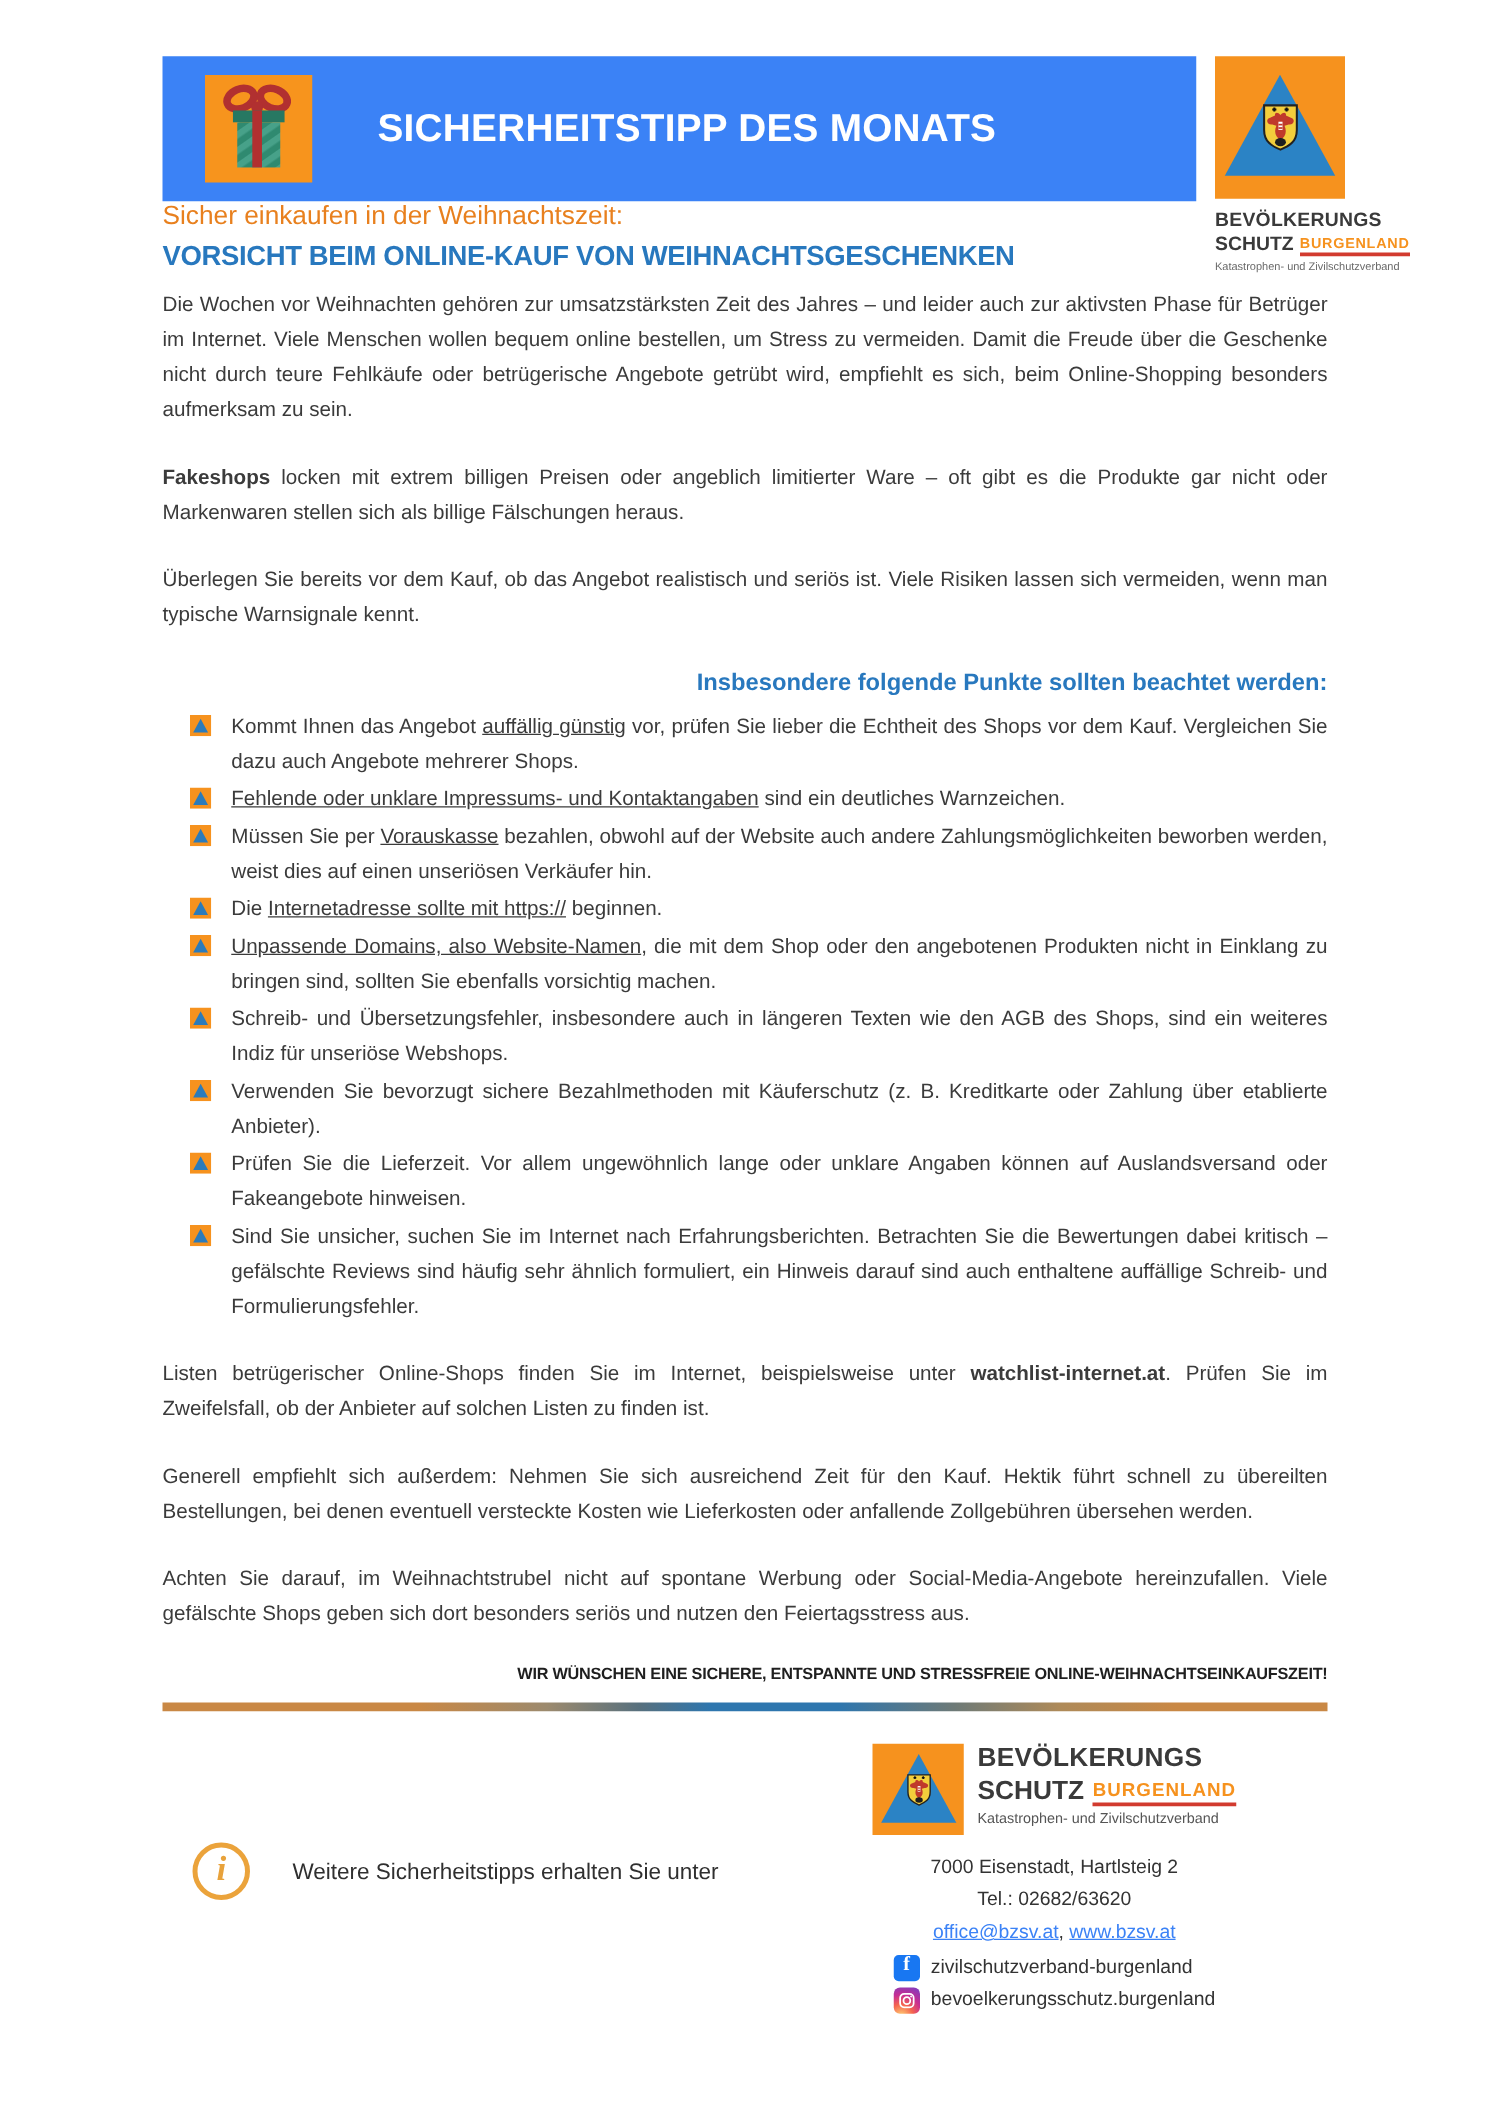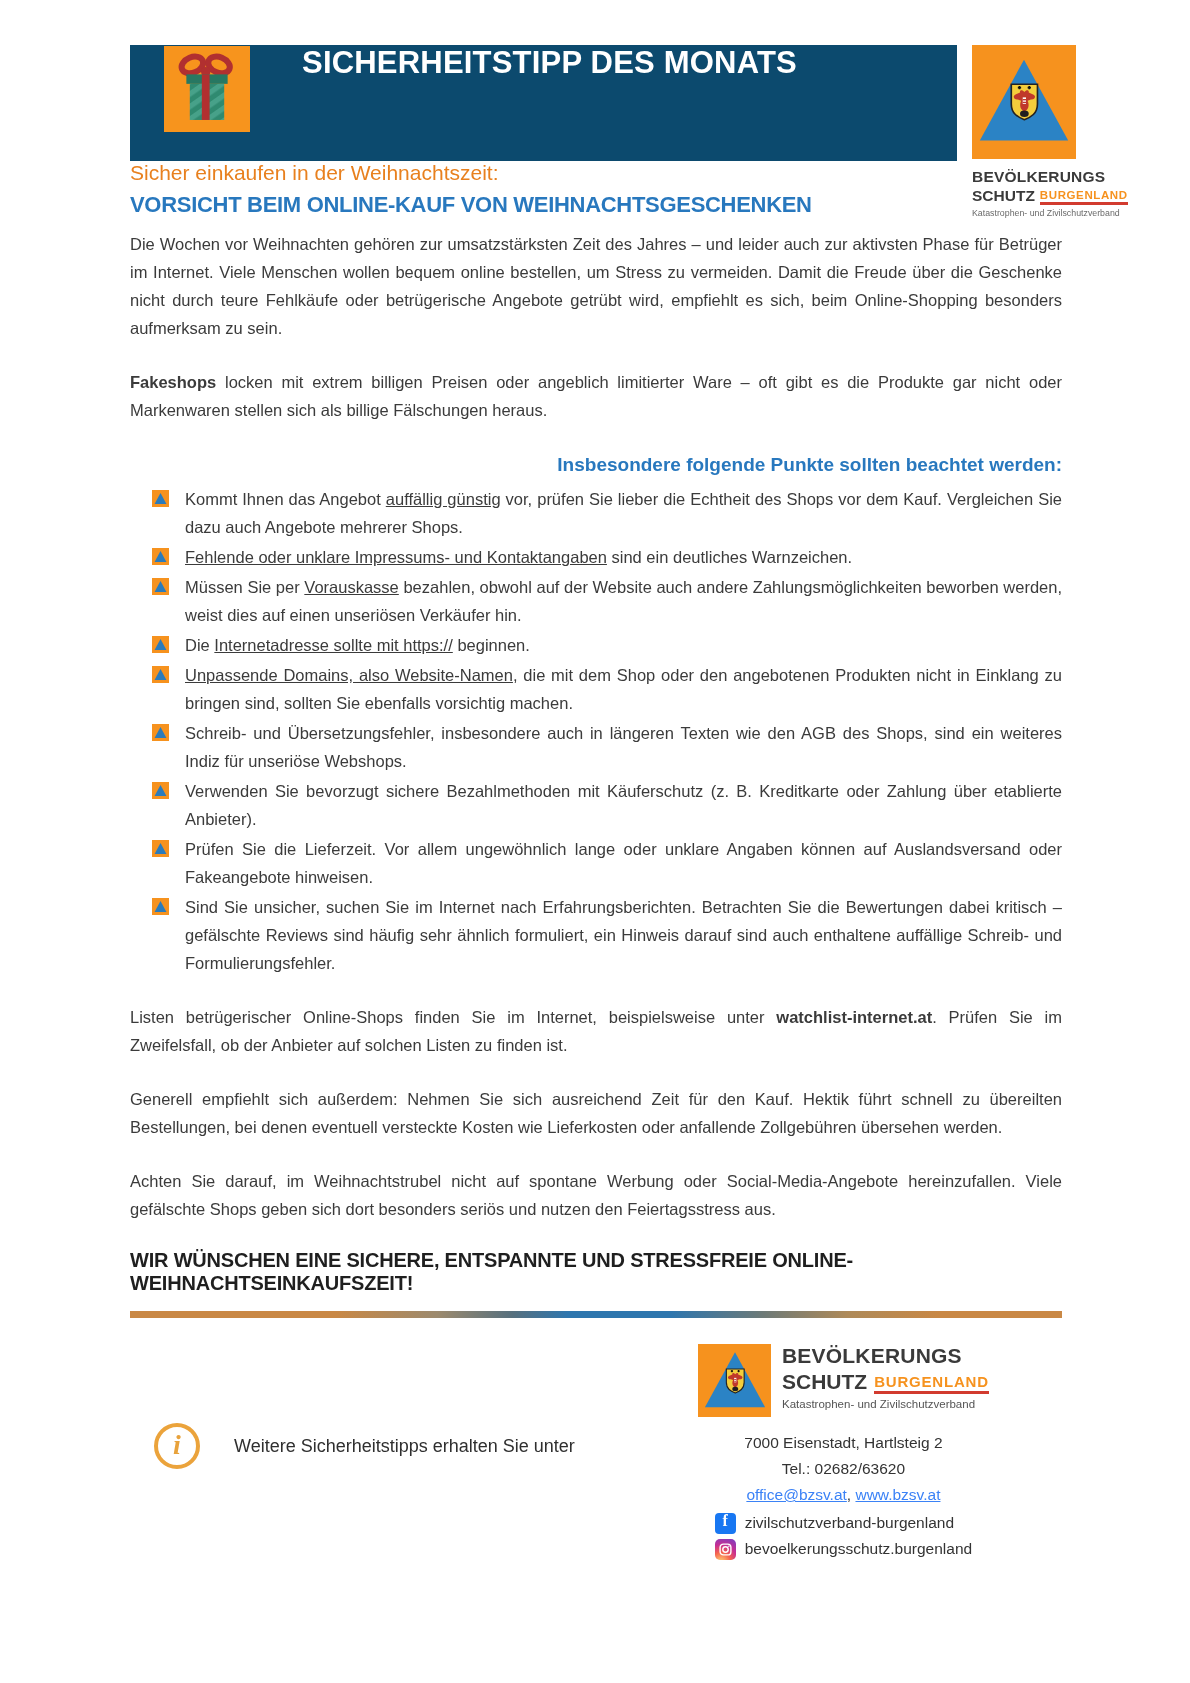--- a/index.html
+++ b/index.html
@@ -11,22 +11,22 @@
     background:#ffffff;
     font-family:"Liberation Sans", sans-serif;
     color:#3b3b3b;
     padding:45px 128px 0 130px;
     overflow:hidden;
   }
 
   
   .banner {
     width:827px; height:116px;
-    background:#0c4a6e;
-    display:flex; 
+    background:#3b82f6;
+    display:flex; align-items:center;
   }
   .gift { width:86px; height:88px; margin-left:34px; flex:0 0 auto; }
   .banner-title {
     color:#ffffff; font-weight:bold; font-size:31px;
     margin-left:52px; letter-spacing:0.2px; white-space:nowrap;
   }
 
   
   .corner-logo { position:absolute; top:45px; right:102px; width:116px; }
   .corner-logo .sq {
@@ -55,21 +55,21 @@
   .seg-underline { text-decoration:underline; }
 
   .list-heading { margin-top:30px; color:#2878BE; font-size:19px; font-weight:bold;text-align:right; }
   .warning-list { margin-top:9px; list-style:none; }
   .w-item {
     position:relative; padding-left:55px; text-align:justify;
     font-size:16.5px; line-height:28px; margin-top:2px;
   }
   .w-item .bullet { position:absolute; left:22px; top:5px; width:17px; height:17px; }
 
-  .closing { margin-top:26px; text-align:left; font-weight:bold; font-size:20px; color:#1f1f1f; letter-spacing:-0.2px; }
+  .closing { margin-top:26px; text-align:right; font-weight:bold; font-size:13px; color:#1f1f1f; letter-spacing:-0.2px; }
   .divider {
     margin-top:16px; height:7px;
     background:linear-gradient(90deg,
       #C98845 0%, #C98845 22%, #9C8A6E 33%, #57707E 41%,
       #2E76AE 47%, #2E76AE 58%, #6E7A77 68%, #AE8A59 77%,
       #C98845 87%, #C98845 100%);
   }
 
   
   .footer { display:flex; margin-top:26px; }
@@ -159,20 +159,21 @@
 
   <div class="subtitle">Sicher einkaufen in der Weihnachtszeit:</div>
   <h1 class="main-title">VORSICHT BEIM ONLINE-KAUF VON WEIHNACHTSGESCHENKEN</h1>
 
   <div class="intro-group">
 
       <p class="para"><span>Die Wochen vor Weihnachten gehören zur umsatzstärksten Zeit des Jahres – und leider auch zur aktivsten Phase für Betrüger im Internet. Viele Menschen wollen bequem online bestellen, um Stress zu vermeiden. Damit die Freude über die Geschenke nicht durch teure Fehlkäufe oder betrügerische Angebote getrübt wird, empfiehlt es sich, beim Online-Shopping besonders aufmerksam zu sein.</span></p>
 
       <p class="para"><span class="seg-bold">Fakeshops</span><span> locken mit extrem billigen Preisen oder angeblich limitierter Ware – oft gibt es die Produkte gar nicht oder Markenwaren stellen sich als billige Fälschungen heraus.</span></p>
 
+      <p class="para"><span>Überlegen Sie bereits vor dem Kauf, ob das Angebot realistisch und seriös ist. Viele Risiken lassen sich vermeiden, wenn man typische Warnsignale kennt.</span></p>
     </div>
 
   <div class="list-heading">Insbesondere folgende Punkte sollten beachtet werden:</div>
   <ul class="warning-list">
 
       <li class="w-item">
         <svg class="bullet" viewBox="0 0 20 20" aria-hidden="true">
           <rect width="20" height="20" fill="#F6921E"></rect>
           <polygon points="10,3.5 17,16.5 3,16.5" fill="#2B7BBB"></polygon>
         </svg>

